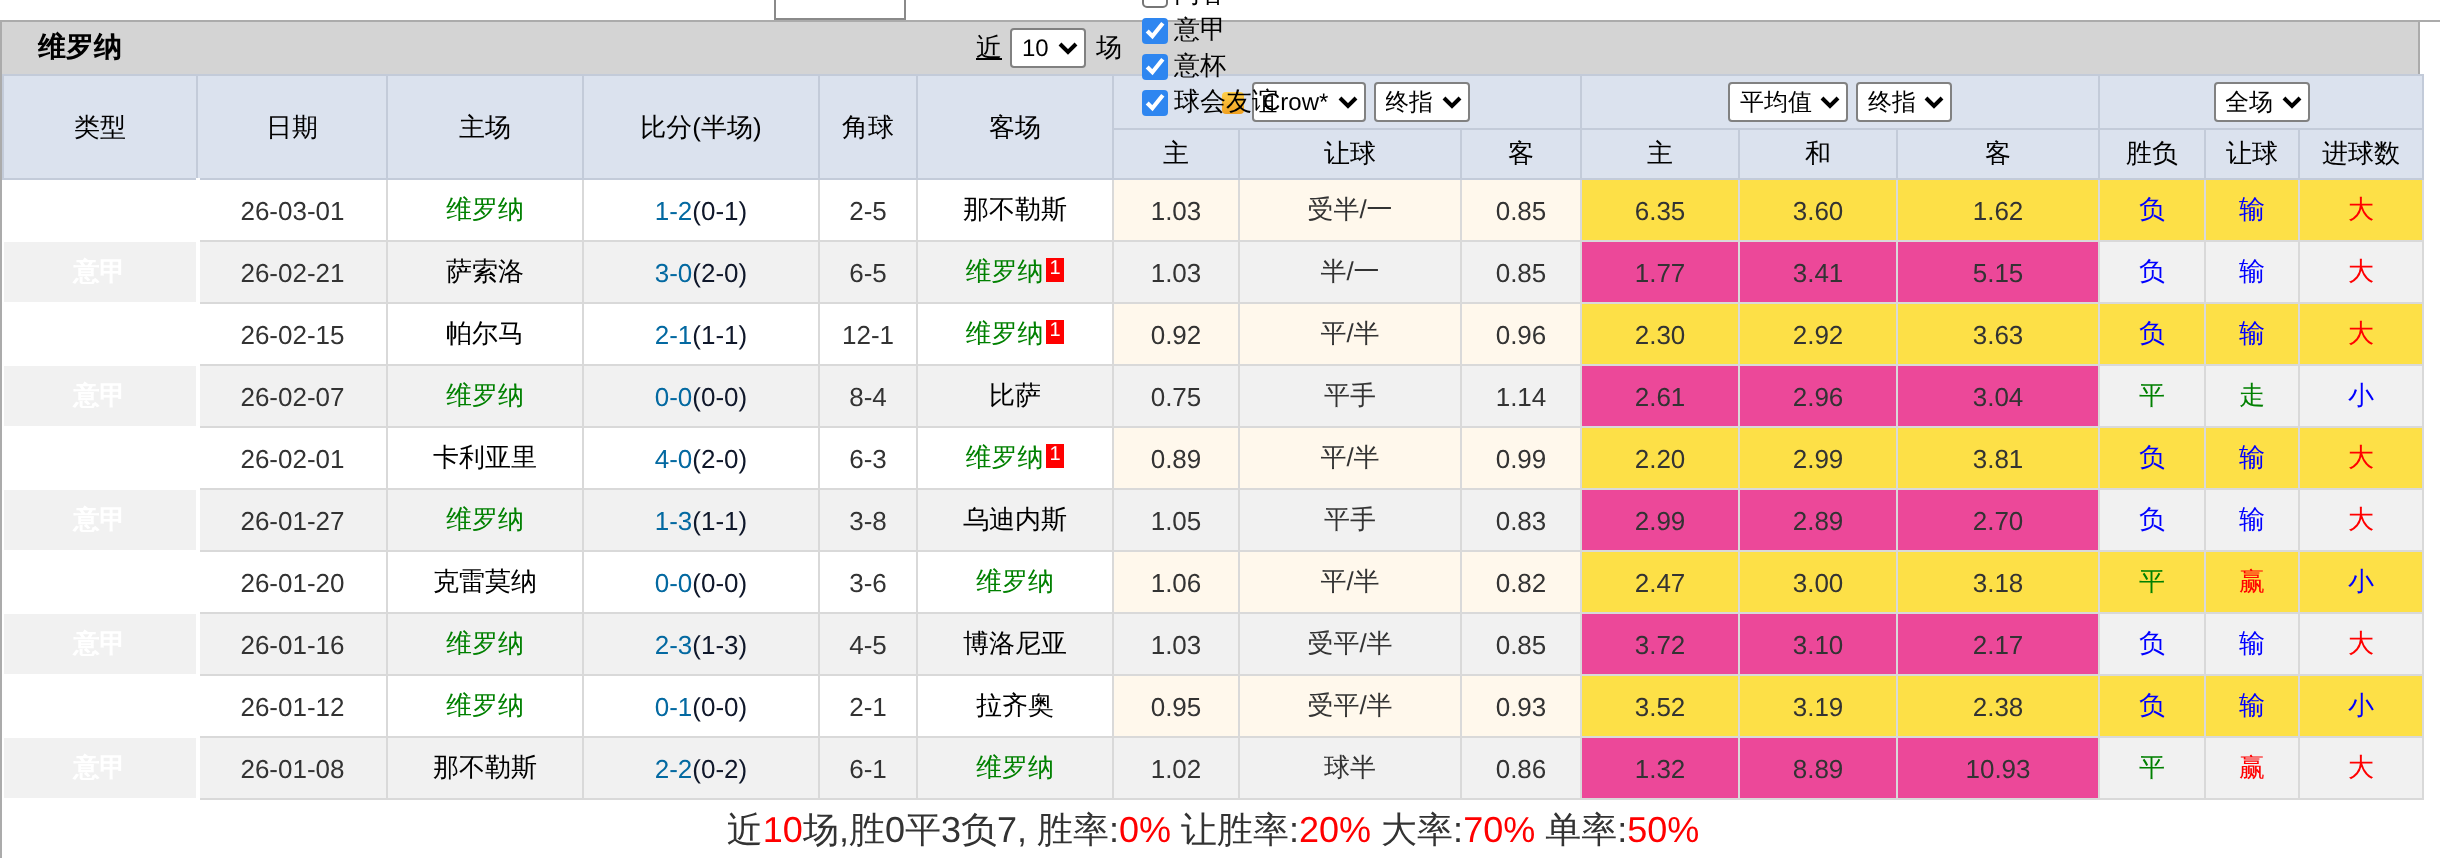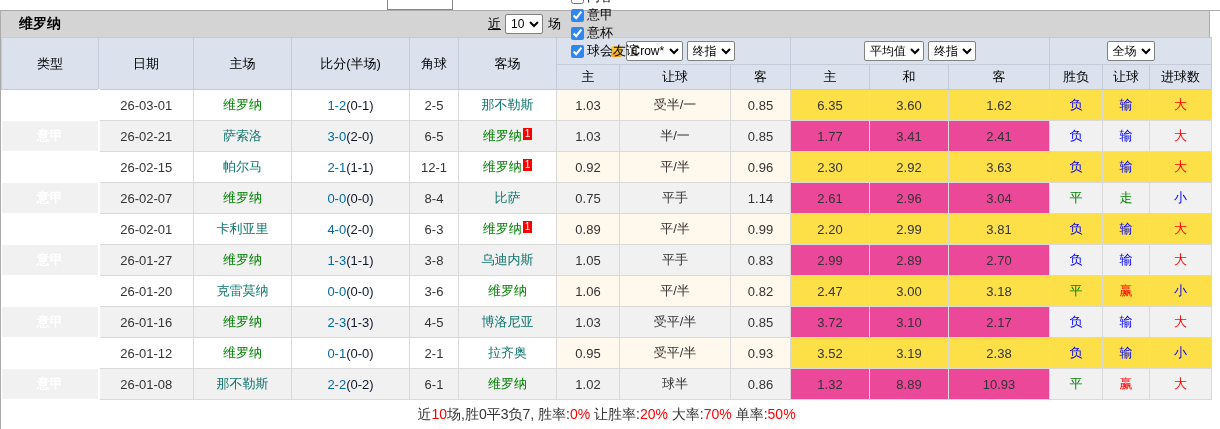--- a/index.html
+++ b/index.html
@@ -29,25 +29,25 @@
              vertical-align:middle;background:linear-gradient(180deg,#ffd04a,#f0a020)}
   td{border:1px solid #d9d9d9;height:30px;padding:0;overflow:hidden;white-space:nowrap}
   tr.odd td{background:#fff}
   tr.odd td.sec-ah{background:#fff8ec}
   tr.odd td.sec-eu,tr.odd td.sec-res{background:#fde047}
   tr.even td{background:#f1f1f1}
   tr.even td.sec-eu{background:#ec4899}
   td.c-type{background:#1690ef;color:#fff;font-weight:bold;border-color:#fff;border-right-width:2px}
   .ft{color:#0369a1}
   .ht{color:#0f172a}
-  .tname{color:#0f766e}
+  .tname{color:#000000}
   .tname.subject{color:#008000}
   .badge{display:inline-block;background:#f00;color:#fff;font-size:10px;line-height:12px;
          padding:0 2px;margin-left:1px;vertical-align:3px}
-  tfoot td{height:30px;background:#fff;border:none;border-top:1px solid #ccc;font-size:14px;color:#333}
+  tfoot td{height:30px;background:#fff;border:none;border-top:1px solid #ccc;font-size:18px;color:#333}
   .seg-red{color:#f00}
 </style>
 </head>
 <body>
 
 <div class="top-strip">
   <div class="remnant"></div>
 </div>
 
 <div class="widget">
@@ -151,21 +151,21 @@
     <td>26-02-21</td>
     <td><span class="tname">萨索洛</span></td>
     <td><span class="ft">3-0</span><span class="ht">(2-0)</span></td>
     <td>6-5</td>
     <td><span class="tname subject">维罗纳</span><span class="badge">1</span></td>
     <td class="sec-ah">1.03</td>
     <td class="sec-ah">半/一</td>
     <td class="sec-ah">0.85</td>
     <td class="sec-eu">1.77</td>
     <td class="sec-eu">3.41</td>
-    <td class="sec-eu">2.41</td>
+    <td class="sec-eu">5.15</td>
     <td class="sec-res res" style="color: rgb(0, 0, 255);">负</td>
     <td class="sec-res res" style="color: rgb(0, 0, 255);">输</td>
     <td class="sec-res res" style="color: rgb(255, 0, 0);">大</td>
   </tr>
         <tr class="odd">
     <td class="c-type">意甲</td>
     <td>26-02-15</td>
     <td><span class="tname">帕尔马</span></td>
     <td><span class="ft">2-1</span><span class="ht">(1-1)</span></td>
     <td>12-1</td>

